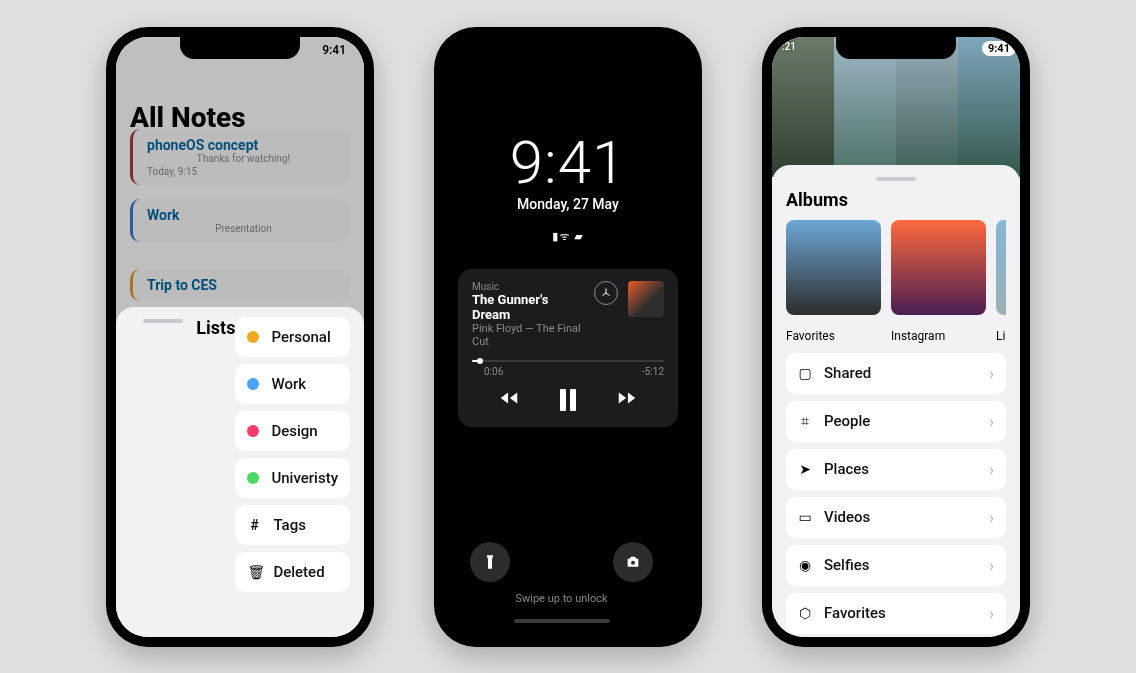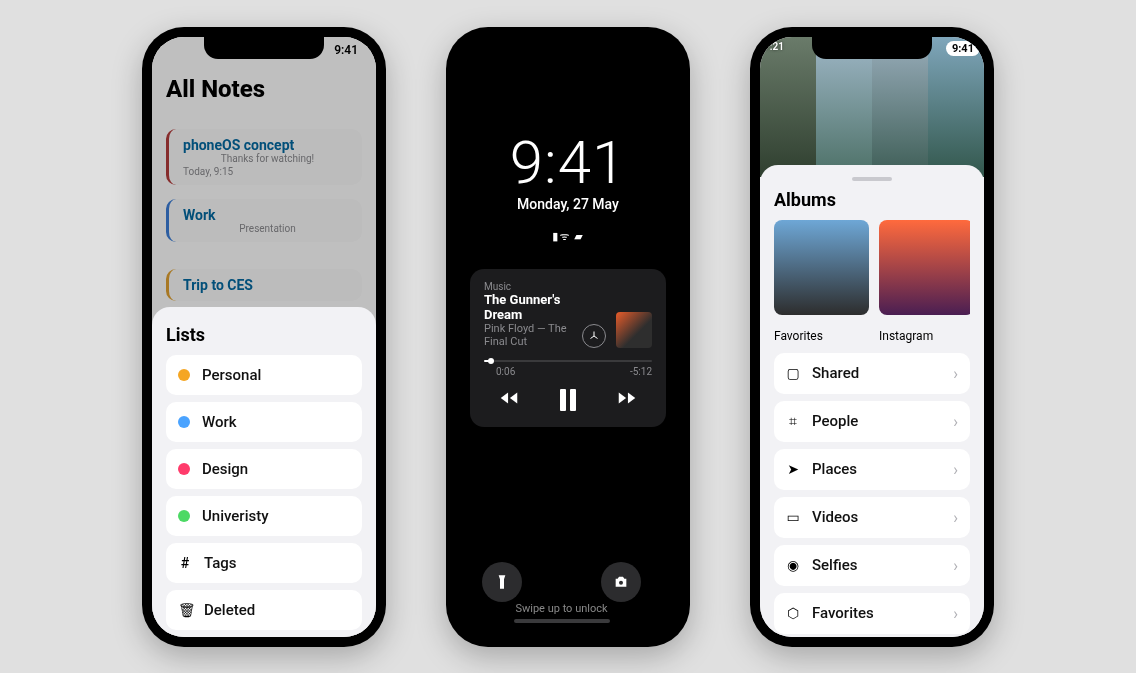--- a/index.html
+++ b/index.html
@@ -19,21 +19,21 @@
     width: 1136px;
     height: 673px;
     display: flex;
     align-items: center;
     justify-content: center;
     gap: 60px;
     padding: 20px;
     overflow: hidden;
   }
   .phone {
-    width: 244px;
+    width: 268px;
     height: 620px;
     background: var(--phone-frame);
     border-radius: var(--phone-radius);
     padding: 10px;
     position: relative;
     box-shadow: 0 10px 30px rgba(0,0,0,0.25);
     flex-shrink: 0;
   }
   .screen {
     width: 100%;
@@ -60,41 +60,41 @@
   .notes-bg {
     position: absolute; inset: 0;
     background: #fff;
     filter: brightness(0.75);
   }
   .notes-status {
     position: absolute; top: 6px; right: 18px;
     font-size: 12px; font-weight: 600; color: #000;
   }
   .notes-title {
-    position: absolute; top: 38px; left: 14px;
-    font-size: 24px; font-weight: 800; color: #000;
+    position: absolute; top: 64px; left: 14px;
+    font-size: 28px; font-weight: 800; color: #000;
   }
   .note-card {
     position: absolute; left: 14px; right: 14px;
     background: #fbfbfb; border-radius: 10px;
     padding: 8px 10px 8px 14px;
     border-left: 3px solid transparent;
   }
   .note-card .nt { font-size: 14px; font-weight: 700; color:#0369a1; }
   .note-card .ns { font-size: 10px; color: var(--muted); text-align: center; }
   .note-card .nd { font-size: 10px; color: var(--muted); margin-top:2px; }
 
   .notes-sheet {
     position: absolute; left: 0; right: 0; bottom: 0;
     top: 270px;
     background: var(--sheet-bg);
     border-top-left-radius: 18px;
     border-top-right-radius: 18px;
     padding: 10px 14px;
-    display: flex; flex-direction: column;
+    display: flex; flex-direction: row;
     z-index: 10;
     justify-content: center;
   }
   .sheet-grabber {
     width: 40px; height: 4px; background: #c9c9ce;
     border-radius: 2px; margin: 2px auto 8px auto;
   }
   .sheet-title {
     font-size: 18px; font-weight: 700; color: #000;
     margin-bottom: 10px;
@@ -131,21 +131,21 @@
     text-align: center; color: #fff; font-size: 11px;
     margin-top: 16px; letter-spacing: 1px;
   }
   .music-card {
     margin: 26px 14px 0 14px;
     background: #1c1c1e;
     border-radius: 14px;
     padding: 12px 14px 14px 14px;
     color: #fff;
   }
-  .music-header { display: flex; align-items: flex-end; gap: 10px; }
+  .music-header { display: flex; align-items: flex-start; gap: 10px; }
   .music-titles { flex: 1; min-width: 0; }
   .music-src { font-size: 10px; color: var(--muted); }
   .music-title { font-size: 13px; font-weight: 700; }
   .music-artist { font-size: 11px; color: var(--muted); }
   .airplay-ring {
     width: 24px; height: 24px; border-radius: 50%;
     border: 1.5px solid var(--muted);
     display:flex; align-items:center; justify-content:center;
     font-size: 11px; color: #fff;
   }
@@ -159,21 +159,21 @@
   }
   .progress .fill { position:absolute; left:0; top:0; bottom:0; width: 4%; background:#fff; border-radius:1px; }
   .progress .thumb { position:absolute; top:50%; left:4%; width:6px; height:6px; background:#fff; border-radius:50%; transform:translate(-50%,-50%); }
   .time-row { display:flex; justify-content:space-between; font-size:10px; color:var(--muted); margin-top:4px;padding-left:12px; }
   .controls { display:flex; justify-content:center; align-items:center; gap:40px; margin-top:10px; }
   .ctl { color:#fff; }
   .pause-btn { display:flex; gap:4px; }
   .pause-btn span { width:6px; height:22px; background:#fff; border-radius:1px; display:block; }
   .lock-bottom {
     position:absolute; left:0; right:13px; bottom:14px;
-    display:flex; flex-direction:column; align-items:center; 
+    display:flex; flex-direction:column; align-items:center; gap:10px;
   }
   .lock-btn-row { display:flex; justify-content:space-between; width:100%; padding: 0 26px; }
   .round-btn {
     width:40px; height:40px; border-radius:50%;
     background:#2c2c2e; color:#fff;
     display:flex; align-items:center; justify-content:center;
     font-size:16px;
   }
   .unlock-hint { color:#888; font-size:11px; }
   .home-indicator { width:96px; height:4px; background:#3a3a3c; border-radius:2px; margin-top:4px; }

